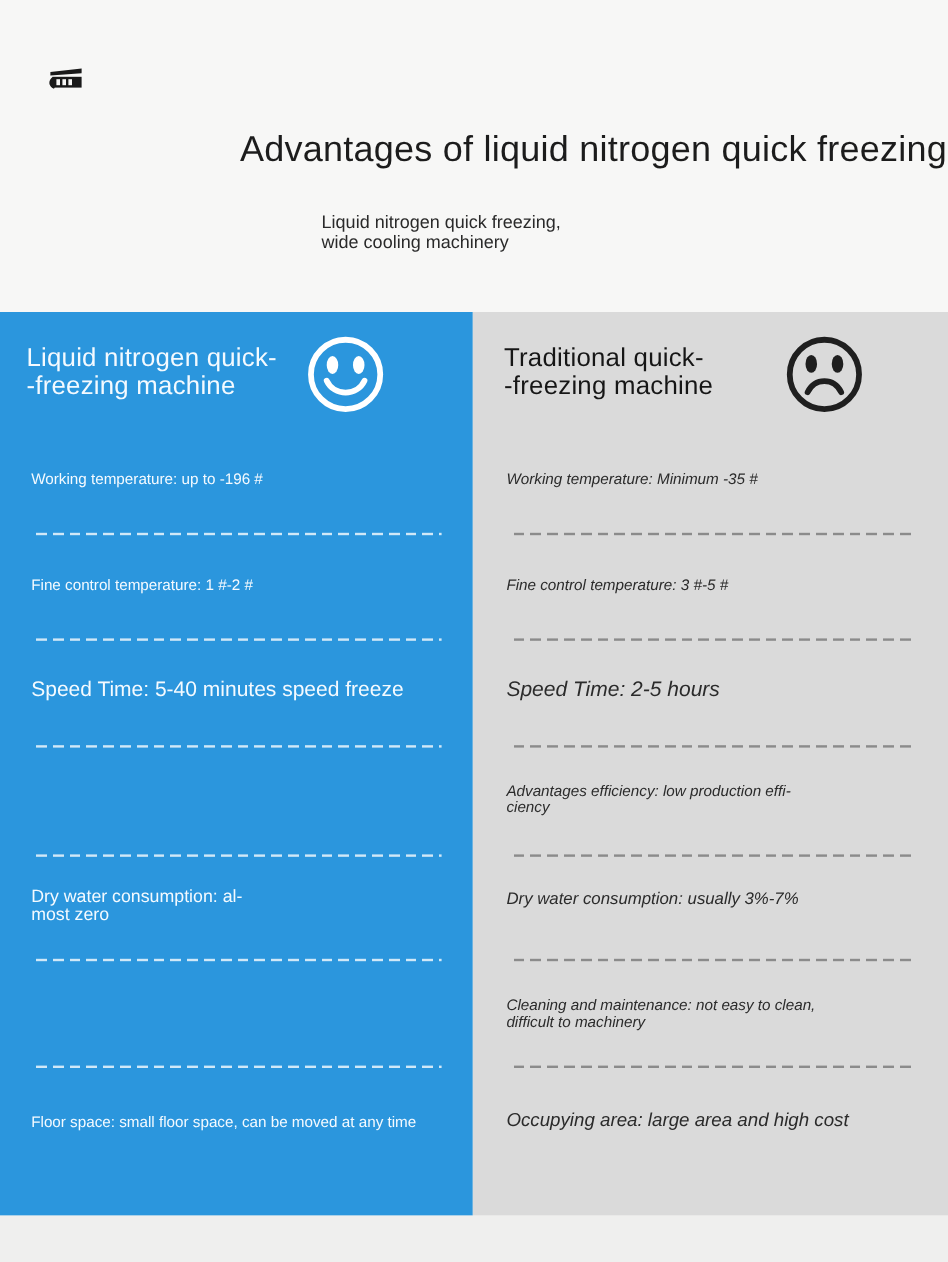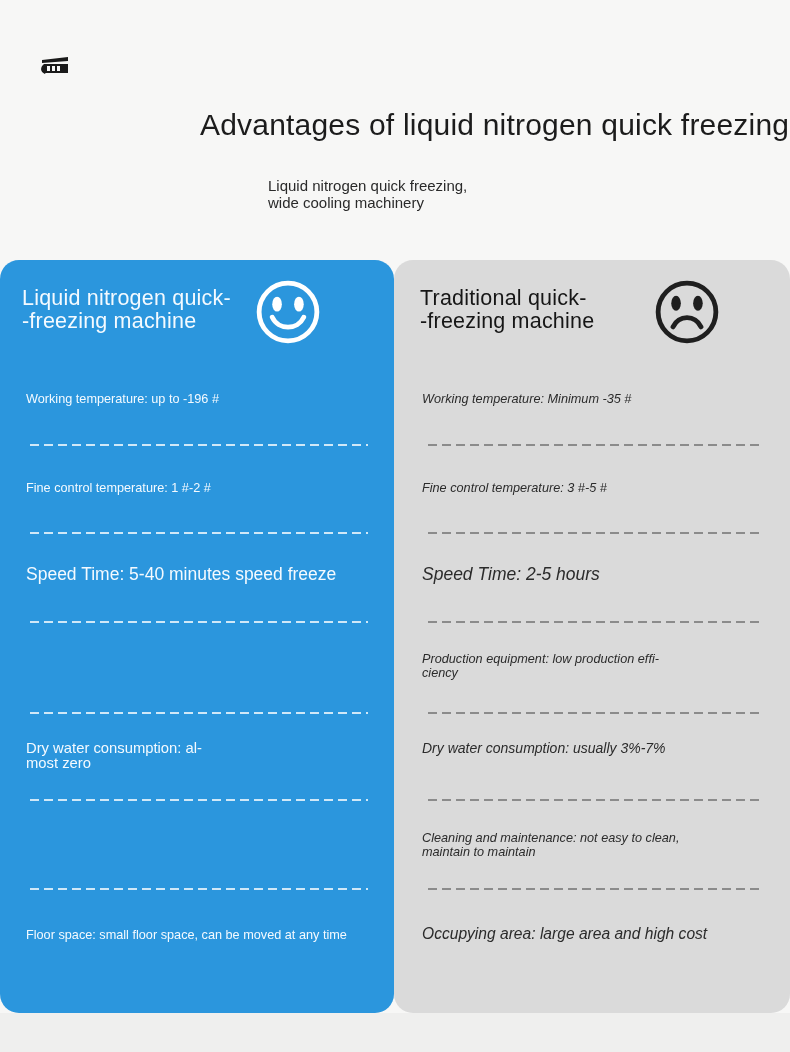--- a/index.html
+++ b/index.html
@@ -45,21 +45,21 @@
 
   .columns {
     position: absolute;
     left: 0;
     top: 260px;
     width: 790px;
     height: 753px;
     display: flex;
   }
 
-  .col { position: relative; height: 753px; border-radius: 19px; }
+  .col { position: relative; height: 753px; }
   .col-left  { width: 394px; background: #2b96dd; color: #f4faff; }
   .col-right { width: 396px; background: #dadada; color: #2b2b2b; }
 
   .col-title {
     position: absolute;
     top: 27px;
     font-size: 21.5px;
     line-height: 22.5px;
     letter-spacing: 0.2px;
   }
@@ -208,33 +208,33 @@
         <span>Fine control temperature: 3 #-5 #</span>
       </div>
       <div class="sep sep-2"></div>
 
       <div class="row row-3 fs-l">
         <span>Speed Time: 2-5 hours</span>
       </div>
       <div class="sep sep-3"></div>
 
       <div class="row row-4 fs-s">
-        <span>Production equipment: low production effi-</span>
+        <span>Advantages efficiency: low production effi-</span>
         <span>ciency</span>
       </div>
       <div class="sep sep-4"></div>
 
       <div class="row row-5 fs-m2">
         <span>Dry water consumption: usually 3%-7%</span>
       </div>
       <div class="sep sep-5"></div>
 
       <div class="row row-6 fs-s">
         <span>Cleaning and maintenance: not easy to clean,</span>
-        <span>maintain to maintain</span>
+        <span>difficult to machinery</span>
       </div>
       <div class="sep sep-6"></div>
 
       <div class="row row-7 fs-xl">
         <span>Occupying area: large area and high cost</span>
       </div>
     </div>
 
   </div>
 

